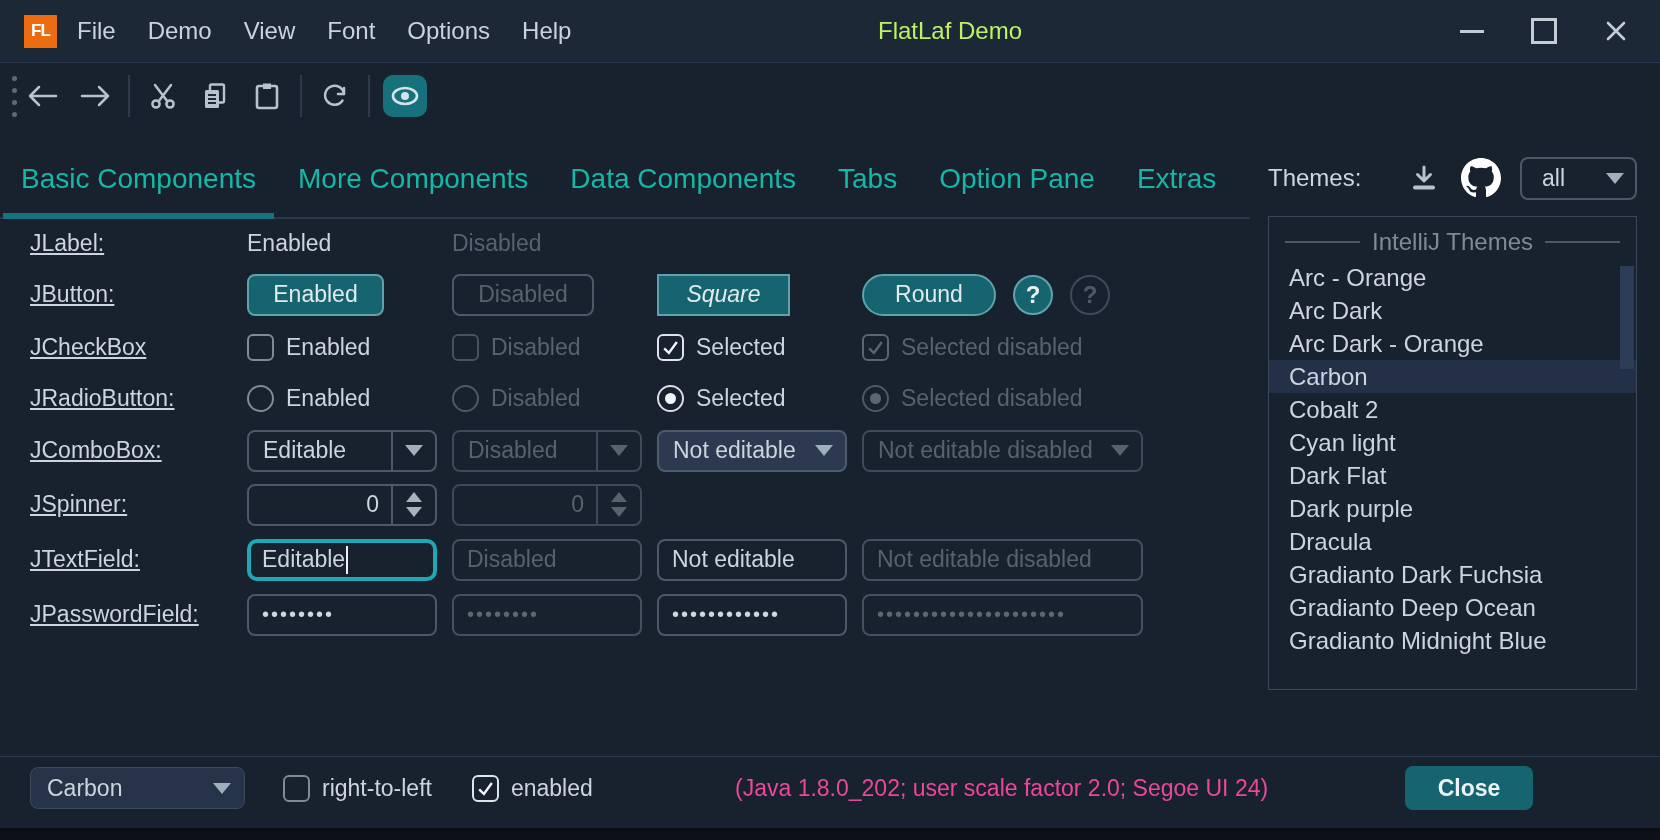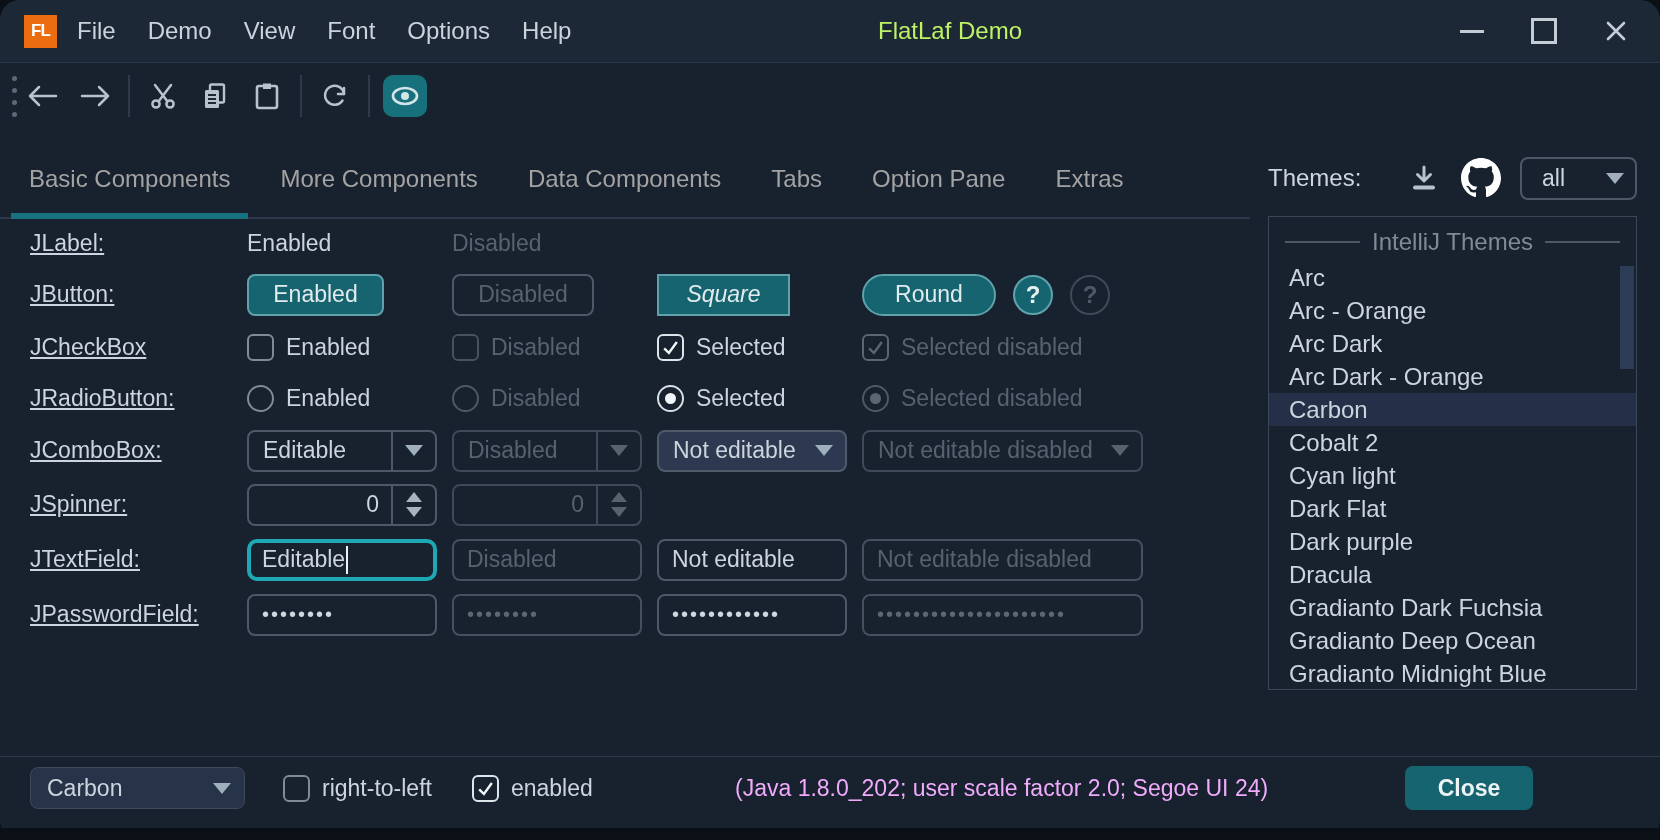--- a/index.html
+++ b/index.html
@@ -1,17 +1,17 @@
 <!DOCTYPE html>
 <html><head>
 <meta charset="utf-8">
 <style>
   html,body{margin:0;padding:0;background:#0b1016;}
   .window{position:relative;width:1660px;height:840px;background:#18212e;overflow:hidden;
-          font-family:"Liberation Sans",sans-serif;color:#ccd5dd;border-radius:20px;}
+          font-family:"Liberation Sans",sans-serif;color:#ccd5dd;}
   .window::after{content:"";position:absolute;left:0;right:0;bottom:0;height:12px;background:#0b1016;}
 
   
   .titlebar{position:absolute;top:0;left:0;right:0;height:62px;background:#1d2836;
             border-bottom:1px solid #28354a;display:flex;align-items:center;}
   .logo{width:33px;height:33px;background:#ec6c10;margin-left:24px;flex:0 0 auto;
         display:flex;align-items:center;justify-content:center;color:#fff;font-weight:bold;
         font-size:17px;letter-spacing:-1px;}
   .menus{display:flex;margin-left:4px;}
   .menu-item{padding:0 16px;font-size:24px;color:#c9d3dc;line-height:62px;}
@@ -27,21 +27,21 @@
   .grip i{width:5px;height:5px;border-radius:50%;background:#5c6a77;}
   .tool-btn{width:52px;height:46px;display:flex;align-items:center;justify-content:center;}
   .tool-sep{width:2px;height:42px;background:#2c3a4c;margin:0 7px;}
   .eye-btn{width:44px;height:42px;background:#17717d;border-radius:10px;margin-left:6px;
            display:flex;align-items:center;justify-content:center;}
   svg.tbi{stroke:#b6c3cd;fill:none;stroke-width:2.5;stroke-linecap:round;stroke-linejoin:round;}
 
   
   .tabbar{position:absolute;top:140px;left:0;width:1250px;height:79px;display:flex;
           align-items:center;border-bottom:2px solid #2b384b;box-sizing:border-box;}
-  .tab{font-size:24px;color:#a3a3a3;padding:0 21px;height:100%;display:flex;align-items:center;position:relative;margin-left:8px;}
+  .tab{font-size:28px;color:#14b8a6;padding:0 21px;height:100%;display:flex;align-items:center;position:relative;}
   .tab.active::after{content:"";position:absolute;left:3px;right:3px;bottom:-2px;height:6px;background:#177280;}
 
   
   .content{position:absolute;top:219px;left:0;width:1250px;}
   .crow{display:flex;align-items:center;}
   .r-label{height:49px;} .r-button{height:53px;} .r-check{height:52px;} .r-radio{height:51px;}
   .r-combo{height:53px;} .r-spin{height:55px;} .r-text{height:55px;} .r-pass{height:55px;}
   .cell-label{width:247px;box-sizing:border-box;padding-left:30px;font-size:23px;text-decoration:underline;}
   .cell{width:205px;display:flex;align-items:center;}
   .cell-wide{width:295px;display:flex;align-items:center;gap:17px;}
@@ -129,21 +129,21 @@
 
   
   .footer{position:absolute;left:0;top:756px;width:1660px;height:62px;border-top:1px solid #2c3a4c;
           display:flex;align-items:center;}
   .footer-combo{margin-left:30px;width:215px;height:42px;background:#263349;border:1px solid #3c4a5c;
                 border-radius:8px;box-sizing:border-box;display:flex;align-items:center;font-size:23px;}
   .footer-combo .val{flex:1;padding-left:16px;}
   .footer-combo .arr{width:44px;display:flex;align-items:center;justify-content:center;}
   .f-check{display:flex;align-items:flex-start;gap:12px;font-size:23px;margin-left:38px;}
   .status{position:absolute;left:735px;top:0;height:100%;display:flex;align-items:center;
-          font-size:23px;color:#f0abfc;}
+          font-size:23px;color:#ec4899;}
   .close-btn{position:absolute;right:127px;top:9px;width:128px;height:44px;background:#15646f;
              border-radius:8px;display:flex;align-items:center;justify-content:center;
              font-size:23px;font-weight:bold;color:#eef4f6;}
 </style>
 </head>
 <body>
 
 <div class="window">
 
   <div class="titlebar">
@@ -457,21 +457,20 @@
       <span class="arr">
           <span class="tri"></span>
         </span>
     </div>
   </div>
 
   <div class="themes-panel">
     <div class="tp-header">IntelliJ Themes</div>
     <div>
 
-    <div class="theme-item">Arc</div>
         <div class="theme-item">Arc - Orange</div>
         <div class="theme-item">Arc Dark</div>
         <div class="theme-item">Arc Dark - Orange</div>
         <div class="theme-item selected">Carbon</div>
         <div class="theme-item">Cobalt 2</div>
         <div class="theme-item">Cyan light</div>
         <div class="theme-item">Dark Flat</div>
         <div class="theme-item">Dark purple</div>
         <div class="theme-item">Dracula</div>
         <div class="theme-item">Gradianto Dark Fuchsia</div>

